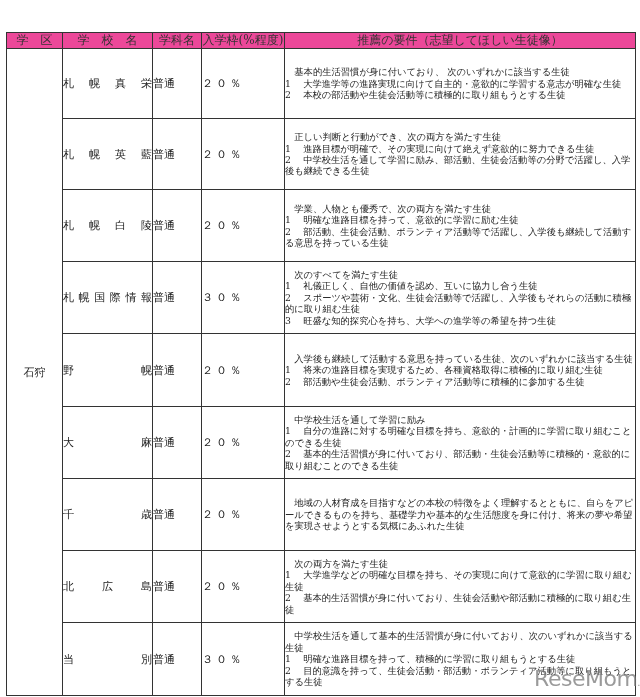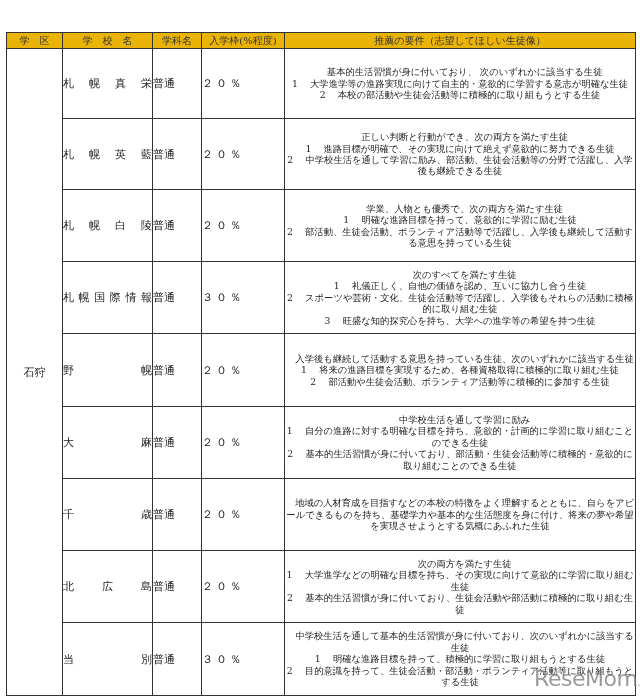--- a/index.html
+++ b/index.html
@@ -1,30 +1,30 @@
 <!DOCTYPE html>
 <html><head>
 <meta charset="utf-8">
 <style>
   html, body { margin: 0; padding: 0; background: #ffffff; }
   body { width: 640px; height: 697px; position: relative; overflow: hidden;
          font-family: "DejaVu Serif", "Liberation Serif", serif; color: #222; }
   table.main { position: absolute; left: 6px; top: 32px; border-collapse: collapse; table-layout: fixed; width: 629px; }
   table.main th, table.main td { border: 1px solid #333; padding: 0; }
-  table.main th { background: #eab308; font-weight: normal; font-size: 10px; height: 15px; line-height: 15px;
+  table.main th { background: #ec4899; font-weight: normal; font-size: 12px; height: 15px; line-height: 15px;
                   color: #333; white-space: nowrap; overflow: hidden; }
   col.c1 { width: 56px; } col.c2 { width: 90px; } col.c3 { width: 49px; } col.c4 { width: 83px; } col.c5 { width: 351px; }
   td.district { text-align: center; vertical-align: middle; font-size: 11px; }
   td.school { font-size: 11px; vertical-align: middle; padding: 0 2px 0 4px; }
   td.school .name { display: flex; justify-content: space-between; }
   td.dept { text-align: left; font-size: 11px; vertical-align: middle; }
   td.quota { text-align: left; font-size: 11px; letter-spacing: 3px; vertical-align: middle; }
   td.req { font-size: 9.3px; line-height: 11.4px; vertical-align: middle; padding: 0 4px 0 3px; }
   tr.row { height: 71px; }
-  .req-line { display: block; white-space: normal; text-align: center; }
+  .req-line { display: block; white-space: normal; }
   .watermark { position: absolute; right: 0; bottom: 6px; font-family: "DejaVu Sans", "Liberation Sans", sans-serif;
                font-weight: normal; font-size: 22px; color: rgba(120,120,120,0.75); letter-spacing: -0.5px; }
   .watermark .dot { font-size: 10px; }
 </style>
 </head>
 <body>
 
 <table class="main">
   <colgroup>
       <col class="c1">

